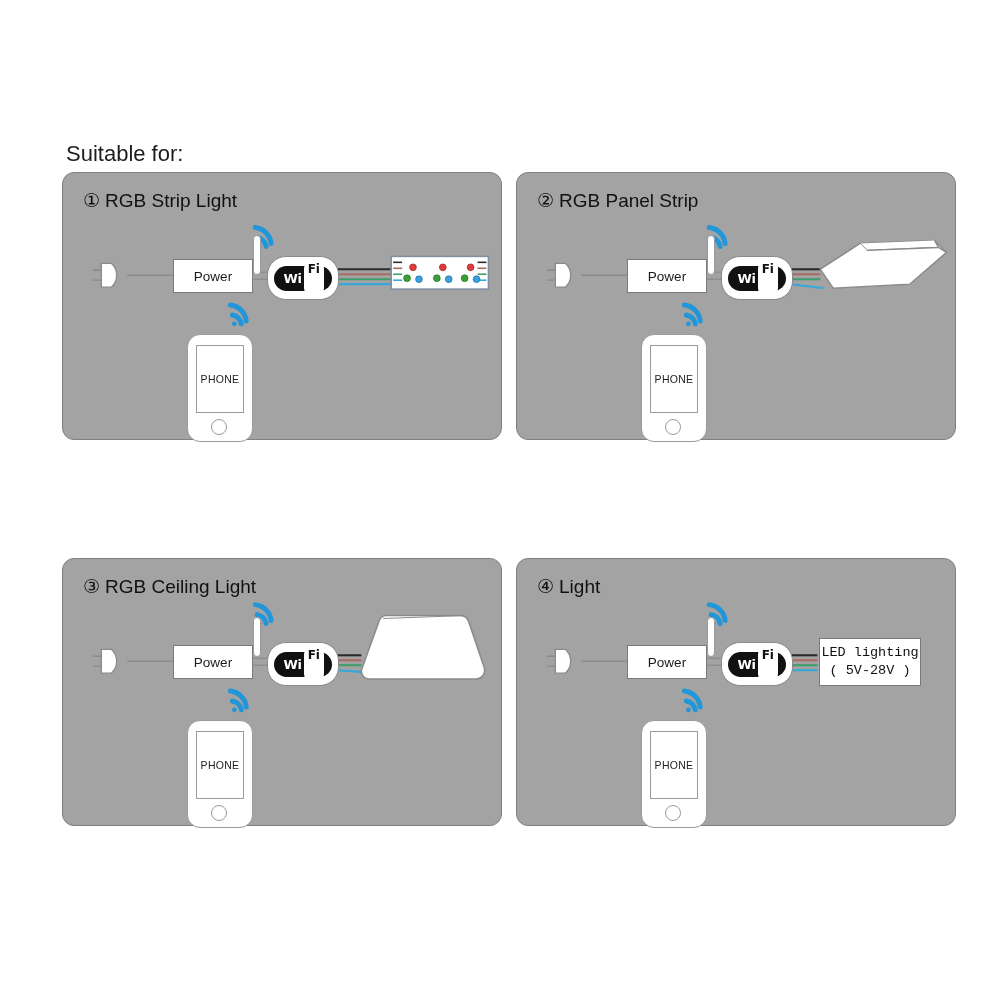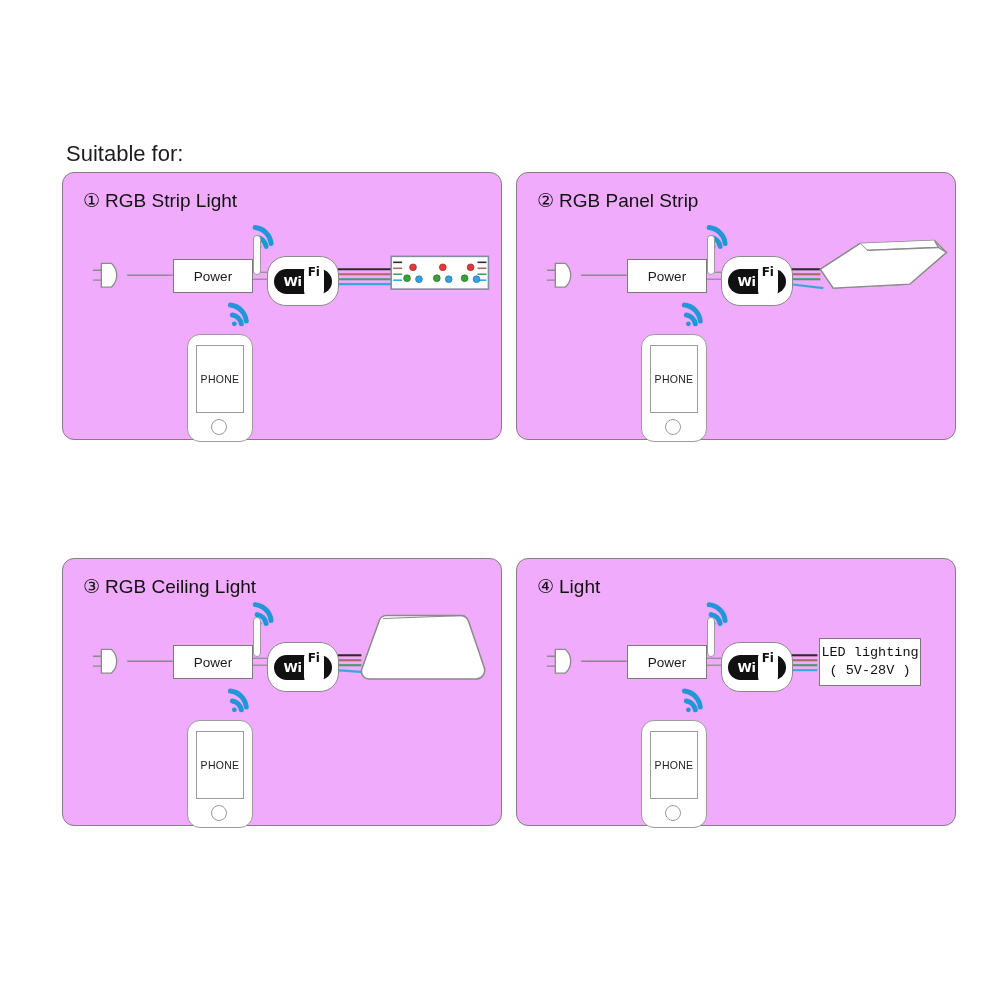--- a/index.html
+++ b/index.html
@@ -32,21 +32,21 @@
     font-size:22px;
     color:#1d1d1d;
     font-weight:400;
   }
 
   
   .panel{
     position:absolute;
     border:1.6px solid #808080;
     border-radius:12px;
-    background:#f0abfc;
+    background:#a3a3a3;
     box-sizing:border-box;
   }
   #panel-1{left:62px;  top:172px; width:440px; height:268px;}
   #panel-2{left:516px; top:172px; width:440px; height:268px;}
   #panel-3{left:62px;  top:558px; width:440px; height:268px;}
   #panel-4{left:516px; top:558px; width:440px; height:268px;}
 
   .panel-label{
     position:absolute;
     left:20px;top:16px;
@@ -65,21 +65,21 @@
     border:1.3px solid #7a7a7a;
     background:#fff;
     box-sizing:border-box;
     display:flex;align-items:center;justify-content:center;
     font-size:13.5px;color:#1a1a1a;
   }
 
   
   .ctrl{
     position:absolute;
-    width:72px;height:50px;
+    width:72px;height:44px;
     border:1.4px solid #8a8a8a;
     border-radius:19px;
     background:#fff;
     box-sizing:border-box;
     display:flex;align-items:center;justify-content:center;
   }
   .wifi-logo{
     width:58px;height:25px;
     background:#111;
     border-radius:13px;

